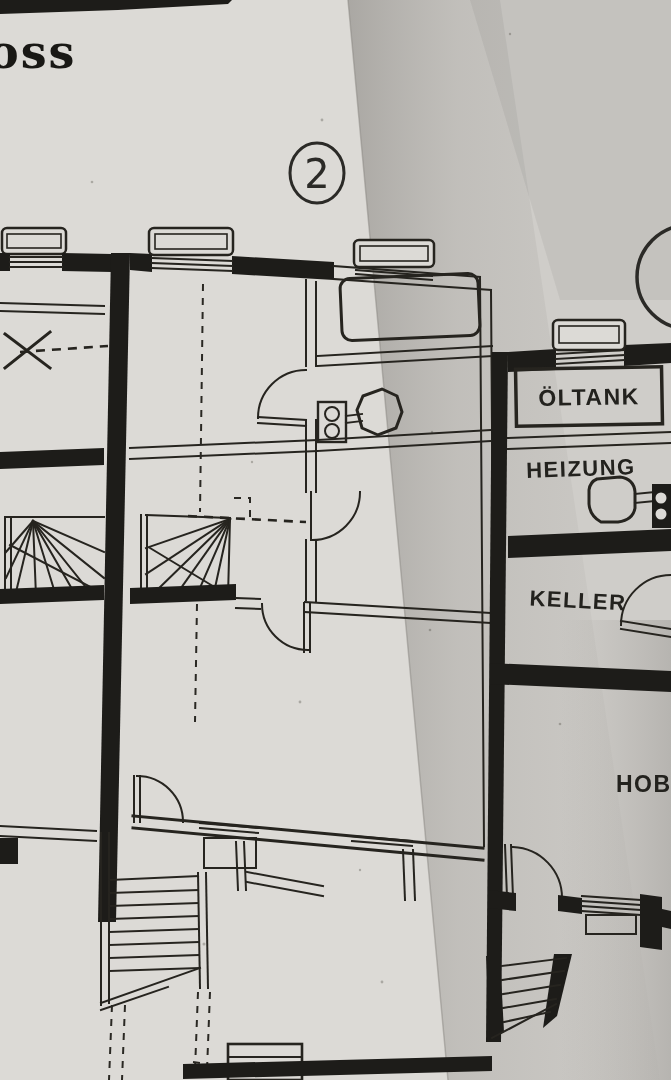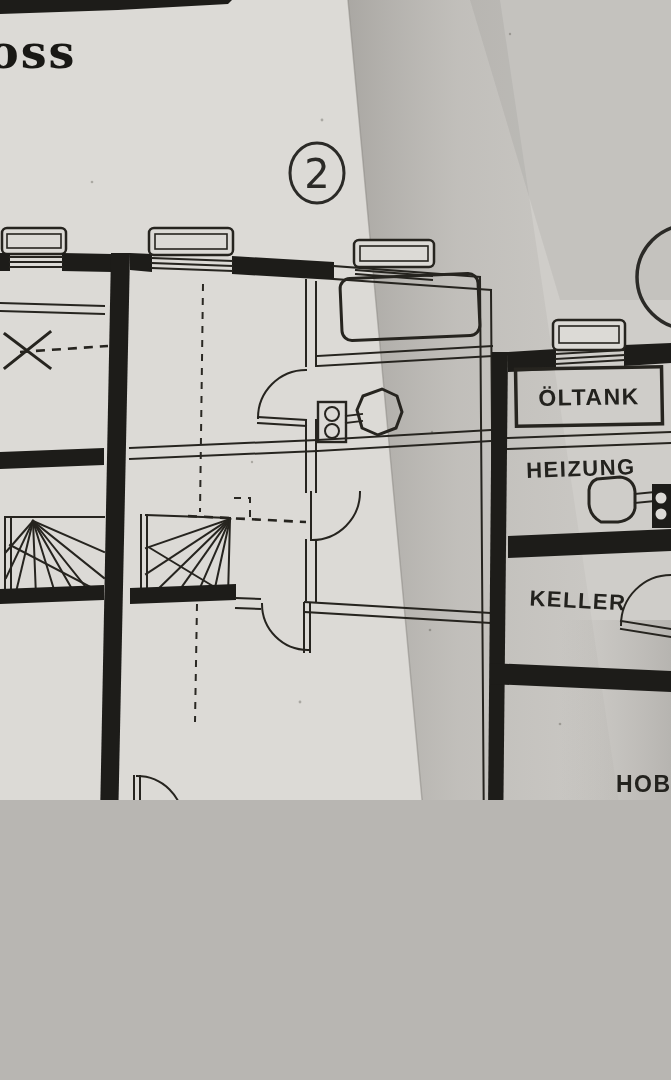--- a/index.html
+++ b/index.html
@@ -1,16 +1,16 @@
 <!DOCTYPE html>
 <html><head>
 <meta charset="utf-8">
 <style>
   html,body{margin:0;padding:0;background:#b8b6b2;}
-  .stage{position:relative;width:671px;height:800px;overflow:hidden;background:#d4d2ce;}
+  .stage{position:relative;width:671px;height:1080px;overflow:hidden;background:#d4d2ce;}
   svg{position:absolute;left:0;top:0;display:block;}
   .thin{stroke:#26241f;stroke-width:2;fill:none;stroke-linecap:square;}
   .thin3{stroke:#26241f;stroke-width:3;fill:none;stroke-linecap:square;}
   .blk{fill:#1d1c19;stroke:none;}
   .paperfill{fill:#dcdad6;}
   .dash{stroke:#26241f;stroke-width:2.6;fill:none;stroke-dasharray:9 7;}
   .dashthin{stroke:#2a2823;stroke-width:2;fill:none;stroke-dasharray:7 7;}
   text.lbl{font-family:"Liberation Sans",sans-serif;font-weight:bold;fill:#23221e;letter-spacing:1.5px;}
   text.badge{font-family:"DejaVu Sans",sans-serif;fill:#2b2a27;}
   text.titlefrag{font-family:"DejaVu Serif",serif;font-weight:700;fill:#19181५5;fill:#191815;}

